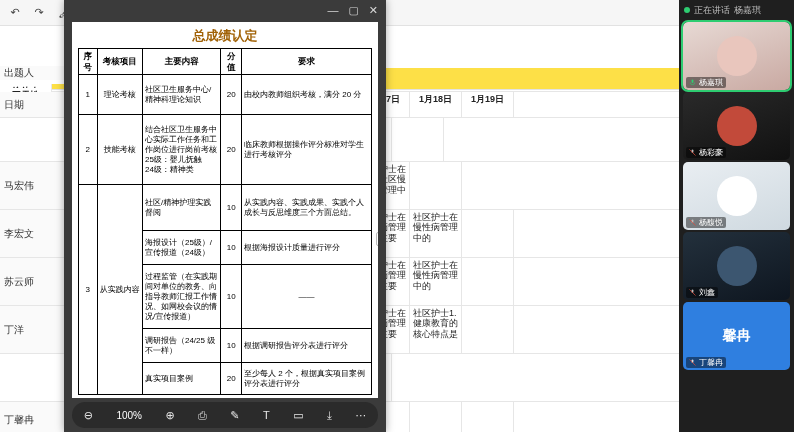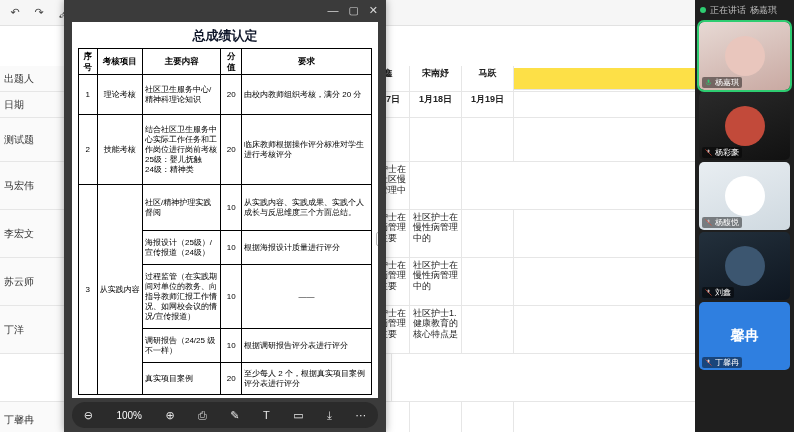--- a/index.html
+++ b/index.html
@@ -60,21 +60,21 @@
   }
   .doc-titlebar {
     height:20px; background:#3b3b3b; display:flex; align-items:center;
     justify-content:flex-end; gap:10px; padding-right:8px; color:#d8d8d8; font-size:11px;
   }
   .doc-page {
     position:absolute; left:8px; top:22px; width:306px; height:376px;
     background:#ffffff; overflow:hidden;
   }
   .doc-title {
-    text-align:center; color:#0f172a; font-weight:bold; font-size:13px;
+    text-align:center; color:#a16207; font-weight:bold; font-size:13px;
     padding:5px 12px 3px;
   }
   table.doc-table { border-collapse:collapse; width:294px; margin:0 auto; font-size:8px; }
   table.doc-table th, table.doc-table td {
     border:1px solid #000; padding:2px 2px; vertical-align:middle; line-height:1.25; color:#000;
   }
   table.doc-table th { text-align:center; font-weight:bold; font-size:8.5px; }
   .c-idx { width:18px; text-align:center; }
   .c-item { width:44px; text-align:center; }
   .c-main { width:76px; }
@@ -87,21 +87,21 @@
   }
   .doc-zoom { font-size:10px; color:#fff; }
   .side-plus {
     position:absolute; right:-12px; top:210px; width:14px; height:14px;
     border:1px solid #bbb; background:#fff; color:#555;
     display:flex; align-items:center; justify-content:center; font-size:10px; border-radius:2px;
   }
 
   
   .meet {
-    position:absolute; right:0; top:0; width:99px; height:432px;
+    position:absolute; right:0; top:0; width:115px; height:432px;
     background:#1f1f1f; color:#ddd;margin-left:19px;
   }
   .meet-head {
     height:20px; display:flex; align-items:center; gap:4px; padding:0 5px;
     background:#1f1f1f; font-size:9px; color:#bdbdbd;
   }
   .meet-dot { width:6px;height:6px;border-radius:50%; background:#2ecc71; }
   .tile { position:relative; height:68px; margin:2px 4px; border-radius:5px; overflow:hidden; }
   .tile.active { outline:2px solid #2ecc71; }
   .tile-name {
@@ -144,21 +144,21 @@
     <div class="tb-btn">🔍</div>
   </div>
 
   <div class="namebox-row">
     <div class="namebox">AA33</div>
     <div class="formula-input"></div>
   </div>
 
   <div class="grid-area">
 
-    <div class="grid-row" style="height:26px;">
+    <div class="grid-row" style="height:26px;flex-direction:column;">
       <div class="row-h">出题人</div>
       <div class="cell head" style="width:80px"></div>
       <div class="cell head" style="width:52px">徐佳欢</div>
       <div class="cell head" style="width:52px">王雪松</div>
       <div class="cell head" style="width:52px">王乙淋</div>
       <div class="cell head" style="width:52px">刘晓凤</div>
       <div class="cell head" style="width:52px">刘鑫</div>
       <div class="cell head" style="width:52px">宋南妤</div>
       <div class="cell head" style="width:52px">马跃</div>
     </div>
@@ -169,21 +169,20 @@
       <div class="cell head" style="width:52px">1月13日</div>
       <div class="cell head" style="width:52px">1月14日</div>
       <div class="cell head" style="width:52px">1月15日</div>
       <div class="cell head" style="width:52px">1月16日</div>
       <div class="cell head" style="width:52px">1月17日</div>
       <div class="cell head" style="width:52px">1月18日</div>
       <div class="cell head" style="width:52px">1月19日</div>
     </div>
 
     <div class="grid-row" style="height:44px;">
-      <div class="row-h hl">测试题</div>
       <div class="cell" style="width:80px"></div>
       <div class="cell" style="width:52px">社区护士在为高血压患者开</div>
       <div class="cell" style="width:52px">社区护士在慢性阻塞性肺疾病</div>
       <div class="cell" style="width:52px">在社区慢性阻塞性肺疾病</div>
       <div class="cell" style="width:52px">社区护理简述社区护士的职责</div>
       <div class="cell" style="width:52px"></div>
       <div class="cell" style="width:52px"></div>
       <div class="cell" style="width:52px"></div>
     </div>
 

